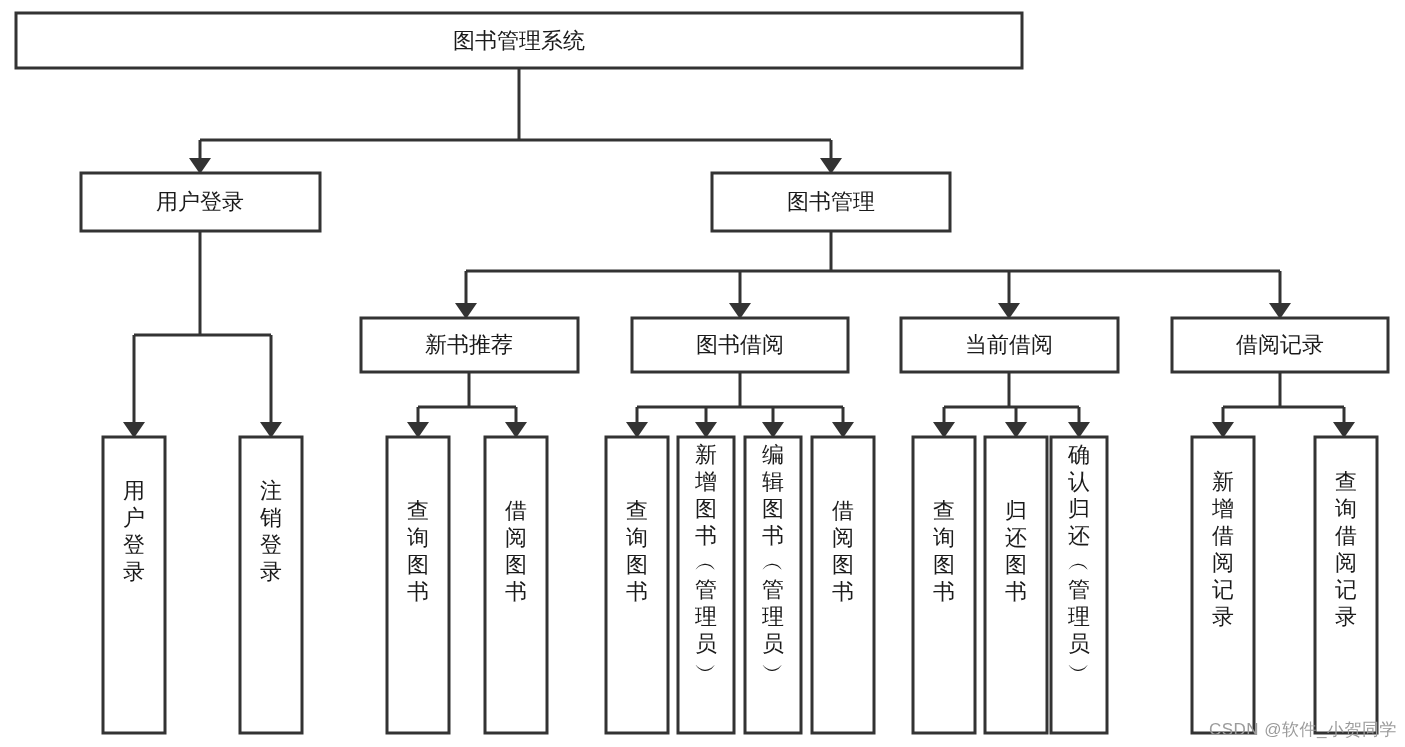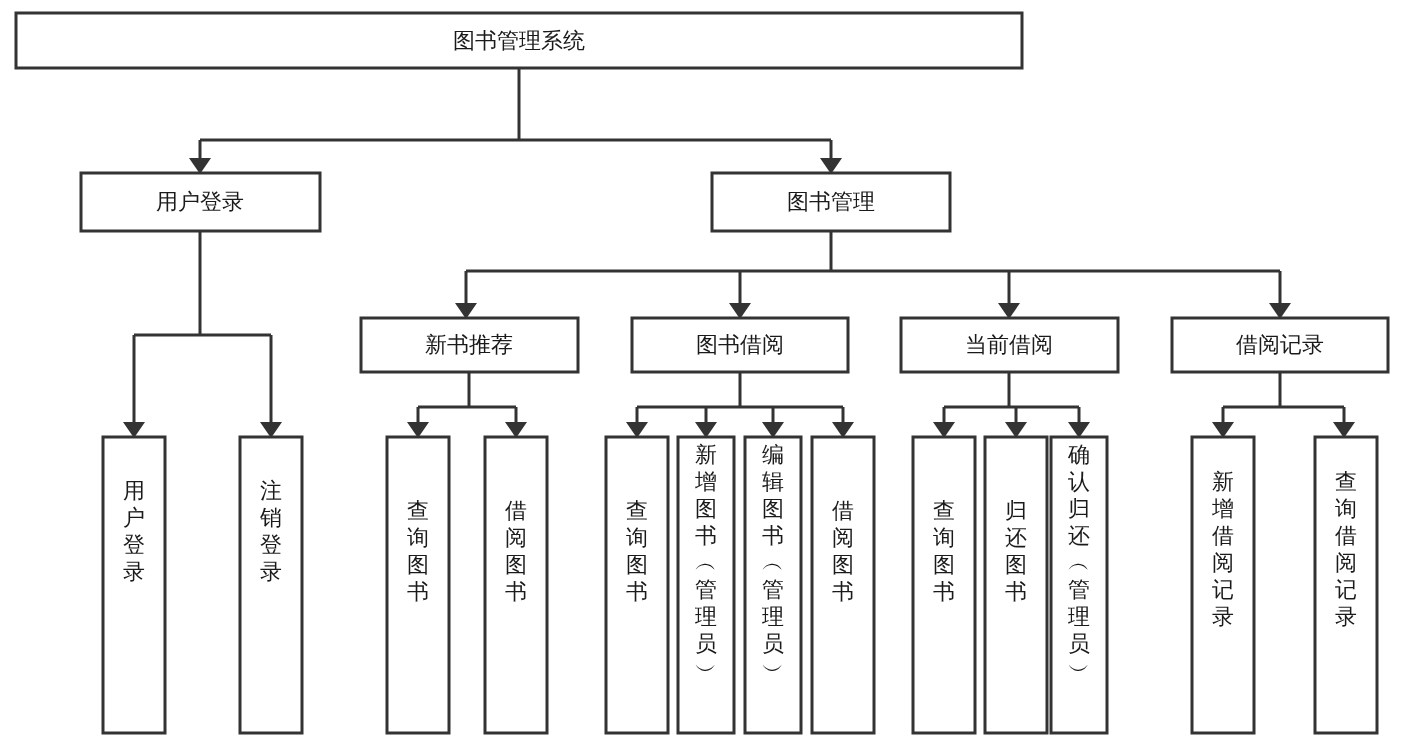--- a/index.html
+++ b/index.html
@@ -216,13 +216,14 @@
     <g>
       <rect class="node-box" x="1192" y="437" width="62" height="296"></rect>
       <text class="node-label-vertical" x="1223" y="489"><tspan x="1223" y="489">新</tspan><tspan x="1223" y="516">增</tspan><tspan x="1223" y="543">借</tspan><tspan x="1223" y="570">阅</tspan><tspan x="1223" y="597">记</tspan><tspan x="1223" y="624">录</tspan></text>
     </g>
     <g>
       <rect class="node-box" x="1315" y="437" width="62" height="296"></rect>
       <text class="node-label-vertical" x="1346" y="489"><tspan x="1346" y="489">查</tspan><tspan x="1346" y="516">询</tspan><tspan x="1346" y="543">借</tspan><tspan x="1346" y="570">阅</tspan><tspan x="1346" y="597">记</tspan><tspan x="1346" y="624">录</tspan></text>
     </g>
   </svg>
 
+  <div class="watermark">CSDN @软件_小贺同学</div>
 </div>
 
 </body></html>

